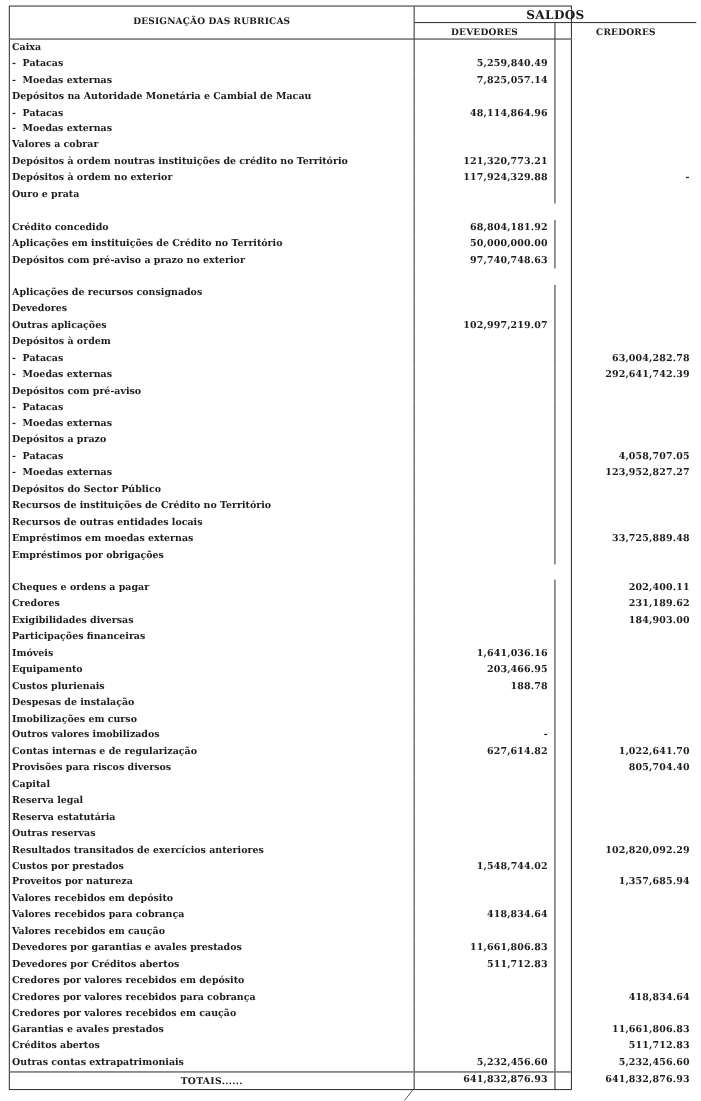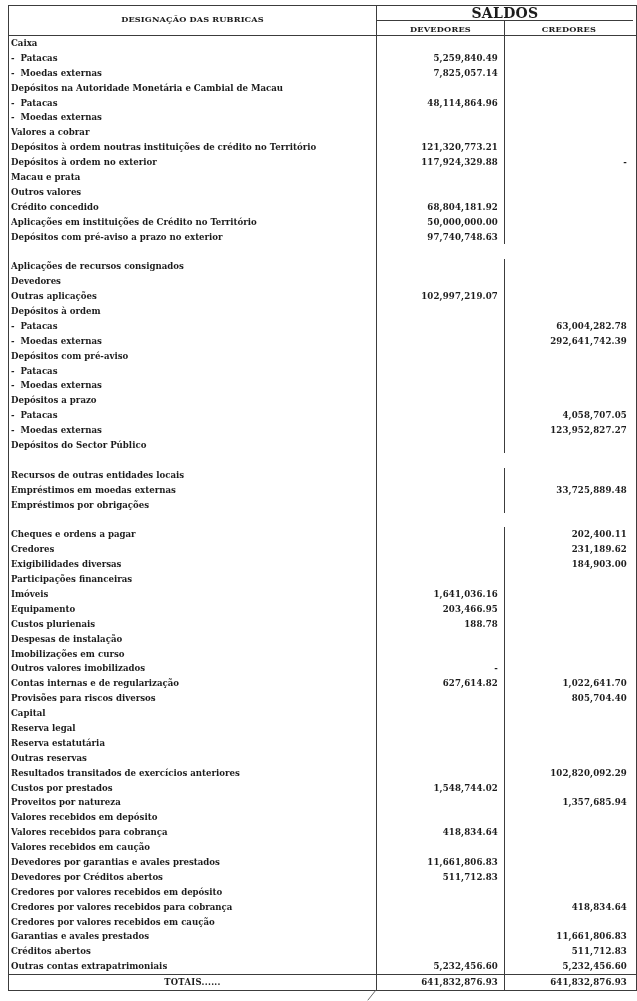--- a/index.html
+++ b/index.html
@@ -12,21 +12,21 @@
       height: 1001px;
       position: relative;
       overflow: hidden;
       font-family: "DejaVu Serif", serif;
       color: #1c1c1c;
     }
     .sheet {
       position: absolute;
       left: 8px;
       top: 5px;
-      width: 629px;
+      width: 512px;
     }
     .grid {
       display: grid;
       grid-template-columns: 368px 128px 128px;
     }
     
     .hdr {
       height: 31px;
       border: 1px solid #3c3c3c;
       box-sizing: border-box;
@@ -46,21 +46,21 @@
       box-sizing: border-box;
     }
     .hdr .saldos {
       grid-row: 1;
       grid-column: 2 / span 2;
       display: flex;
       align-items: center;
       justify-content: center;
       border-bottom: 1px solid #3c3c3c;
       font-weight: bold;
-      font-size: 14px;
+      font-size: 11px;
       letter-spacing: 0.3px;
     }
     .hdr .sub {
       grid-row: 2;
       display: flex;
       align-items: center;
       justify-content: center;
       font-weight: bold;
       font-size: 8.2px;
       letter-spacing: 0.2px;
@@ -176,26 +176,25 @@
         <div class="cell label">Depósitos à ordem noutras instituições de crédito no Território</div>
         <div class="cell num dev">121,320,773.21</div>
         <div class="cell num cred"></div>
       </div>
       <div class="row grid">
         <div class="cell label">Depósitos à ordem no exterior</div>
         <div class="cell num dev">117,924,329.88</div>
         <div class="cell num cred">-</div>
       </div>
       <div class="row grid">
-        <div class="cell label">Macau e prata</div>
-        <div class="cell num dev"></div>
-        <div class="cell num cred"></div>
-      </div>
-      <div class="row grid">
-        <div class="cell label">Outros valores</div>
+        <div class="cell label">Ouro e prata</div>
+        <div class="cell num dev"></div>
+        <div class="cell num cred"></div>
+      </div>
+      <div class="row grid">
         <div class="cell num dev"></div>
         <div class="cell num cred"></div>
       </div>
       <div class="row grid">
         <div class="cell label">Crédito concedido</div>
         <div class="cell num dev">68,804,181.92</div>
         <div class="cell num cred"></div>
       </div>
       <div class="row grid">
         <div class="cell label">Aplicações em instituições de Crédito no Território</div>
@@ -270,20 +269,21 @@
         <div class="cell label">-  Moedas externas</div>
         <div class="cell num dev"></div>
         <div class="cell num cred">123,952,827.27</div>
       </div>
       <div class="row grid">
         <div class="cell label">Depósitos do Sector Público</div>
         <div class="cell num dev"></div>
         <div class="cell num cred"></div>
       </div>
       <div class="row grid">
+        <div class="cell label">Recursos de instituições de Crédito no Território</div>
         <div class="cell num dev"></div>
         <div class="cell num cred"></div>
       </div>
       <div class="row grid">
         <div class="cell label">Recursos de outras entidades locais</div>
         <div class="cell num dev"></div>
         <div class="cell num cred"></div>
       </div>
       <div class="row grid">
         <div class="cell label">Empréstimos em moedas externas</div>

